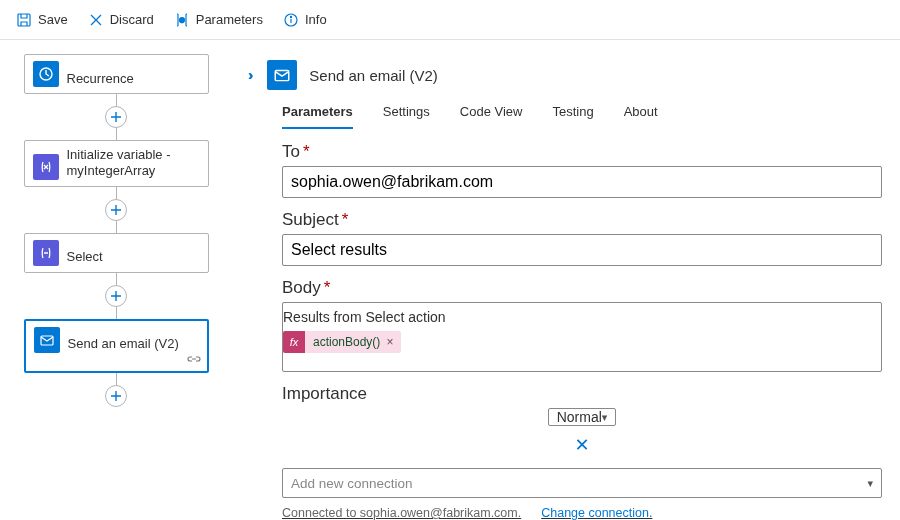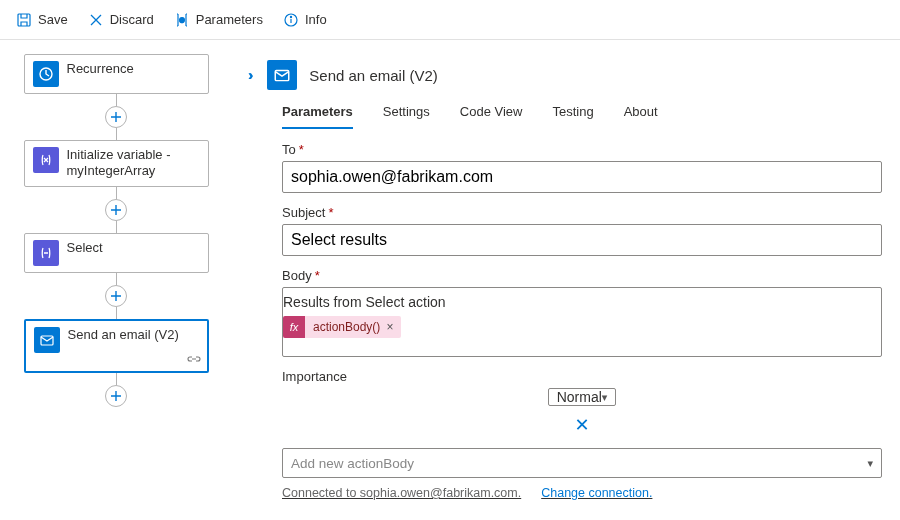--- a/index.html
+++ b/index.html
@@ -57,21 +57,21 @@
     flex-direction: column;
     align-items: center;
   }
   .card {
     width: 185px;
     min-height: 40px;
     border: 1px solid #b3b3b3;
     border-radius: 2px;
     background: #fff;
     display: flex;
-    align-items: flex-start;
+    align-items: flex-end;
     padding: 6px 8px;
     gap: 8px;
     position: relative;
   }
   .card.selected {
     border: 2px solid #0078d4;
   }
   .card .card-icon {
     width: 26px;
     height: 26px;
@@ -166,21 +166,21 @@
   }
 
   
   .form-area {
     padding: 12px 4px 0 40px;
   }
   .field {
     margin-bottom: 12px;
   }
   .field-label {
-    font-size: 13px;
+    font-size: 17px;
     margin-bottom: 4px;
     display: flex;
     align-items: center;
     gap: 3px;
   }
   .req { color: #a80000; }
   .field-input {
     width: 100%;
     height: 32px;
     border: 1px solid #8a8886;
@@ -215,21 +215,21 @@
     height: 22px;
     display: flex;
     align-items: center;
     justify-content: center;
     font-style: italic;
     font-size: 11px;
     text-align: center;
   }
   .token-text {
     padding: 0 6px 0 8px;
-    color: #7f1d1d;
+    color: #14532d;
   }
   .token-x {
     padding-right: 8px;
     cursor: pointer;
     color: #555;
   }
 
   .importance-row {
     display: flex;
     align-items: center;
@@ -460,21 +460,21 @@
         <div class="importance-row">
           <div class="select-like">
             <span>Normal</span>
             <span class="chevron">▾</span>
           </div>
           <span class="clear-x">✕</span>
         </div>
       </div>
 
       <div class="add-params">
-        <span>Add new actionBody</span>
+        <span>Add new connection</span>
         <span class="chevron">▾</span>
       </div>
 
       <div class="conn-info">
         <span class="conn-text">Connected to sophia.owen@fabrikam.com.</span>
         <span class="conn-link">Change connection.</span>
       </div>
 
     </div>
 

